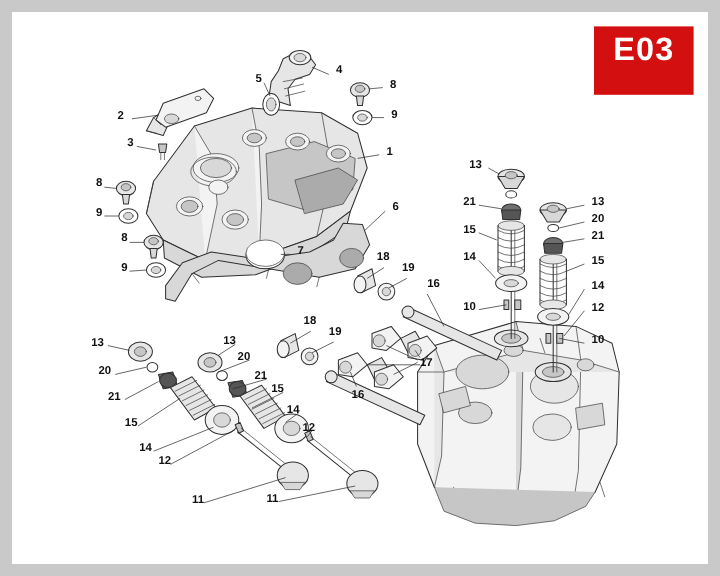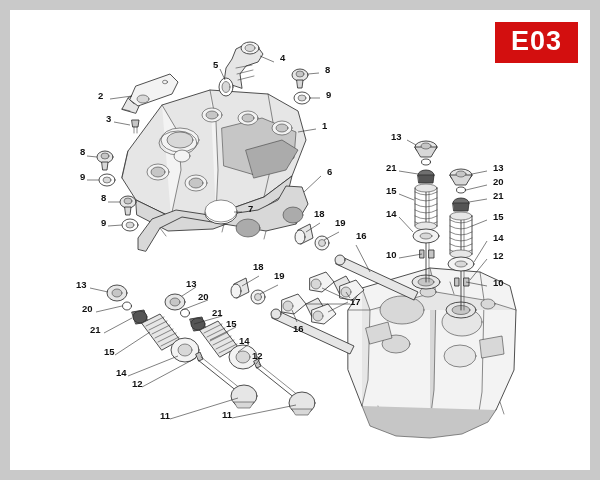--- a/index.html
+++ b/index.html
@@ -4,21 +4,21 @@
 <style>
   html,body{margin:0;padding:0;background:#c8c8c8;}
   body{width:600px;height:480px;overflow:hidden;
        font-family:"Liberation Sans",sans-serif;}
   #page{position:relative;width:600px;height:480px;box-sizing:border-box;
         background:#c9c9c9;padding:10px;}
   #sheet{position:relative;width:580px;height:460px;background:#ffffff;
          box-sizing:border-box;overflow:hidden;}
   #badge{position:absolute;right:12px;top:12px;background:#d30f0f;
          color:#ffffff;font-size:27px;font-weight:bold;letter-spacing:1px;
-         padding:6px 16px 8px 16px;line-height:1;}
+         padding:6px 16px 24px 16px;line-height:1;}
   svg.layer{position:absolute;left:0;top:0;width:580px;height:460px;}
   .lbl{font-family:"Liberation Sans",sans-serif;font-size:9.5px;
        font-weight:bold;fill:#111111;}
   .ldr{stroke:#2b2b2b;stroke-width:0.6;fill:none;}
   .ol{stroke:#303030;stroke-width:0.85;fill:none;stroke-linejoin:round;
       stroke-linecap:round;}
   .olt{stroke:#404040;stroke-width:0.6;fill:none;stroke-linejoin:round;
        stroke-linecap:round;}
   .fw{fill:#ffffff;}
   .f1{fill:#f3f3f3;}

